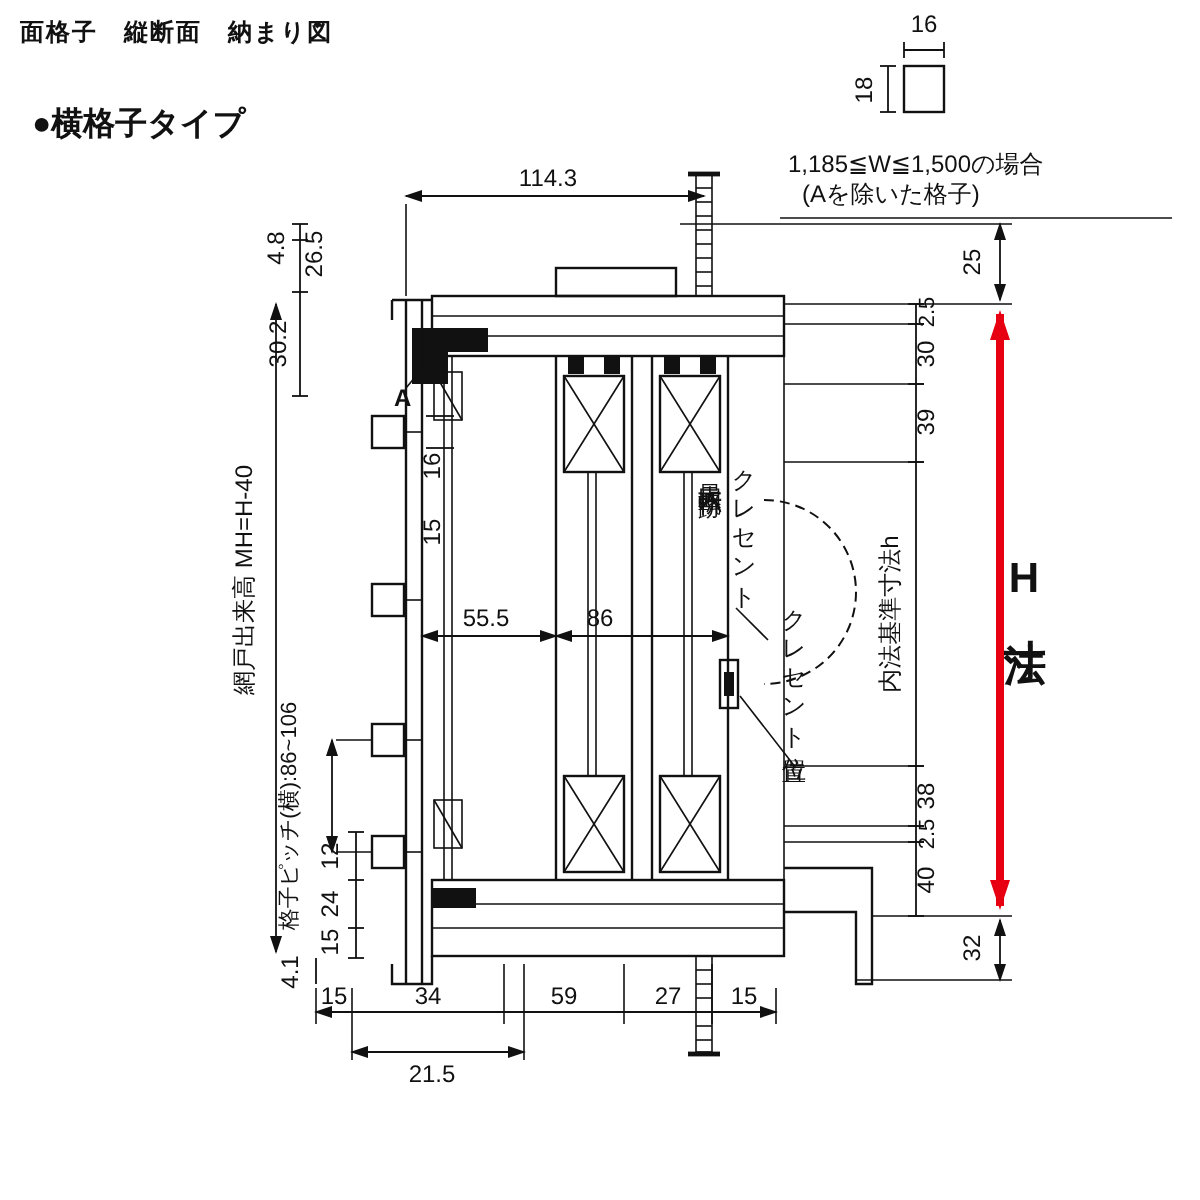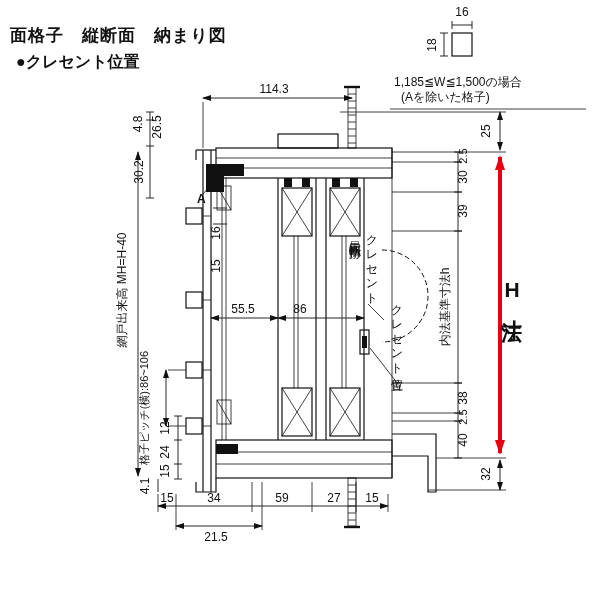--- a/index.html
+++ b/index.html
@@ -2,21 +2,21 @@
 <html><head>
 <meta charset="utf-8">
 <style>
   html,body { margin:0; padding:0; }
   body {
     width:600px; height:600px; background:#ffffff; position:relative; overflow:hidden;
     font-family:"Liberation Sans","DejaVu Sans",sans-serif; color:#111;
   }
   .page-title {
     position:absolute; left:10px; top:8px;
-    font-size:17px; font-weight:bold; letter-spacing:1px;margin-top:16px;
+    font-size:12px; font-weight:bold; letter-spacing:1px;
   }
   .page-subtitle {
     position:absolute; left:16px; top:52px;
     font-size:16px; font-weight:bold;
   }
   svg { position:absolute; left:0; top:0; }
   svg text {
     font-family:"Liberation Sans","DejaVu Sans",sans-serif;
     fill:#111; font-size:12px;
   }
@@ -28,21 +28,21 @@
   .dim  { font-size:12px; }
   .dimS { font-size:11px; }
   .lab  { font-size:12px; }
   .vtext{ writing-mode:vertical-rl; text-orientation:upright; letter-spacing:1px; }
   .hdim { font-size:21px; font-weight:bold; letter-spacing:2px; }
 </style>
 </head>
 <body>
 
 <div class="page-title">面格子　縦断面　納まり図</div>
-<div class="page-subtitle">●クレセント位置</div>
+<div class="page-subtitle">●横格子タイプ</div>
 
 <svg width="600" height="600" viewBox="0 0 600 600">
   <defs>
     <marker id="ar" markerWidth="9" markerHeight="7" refX="8" refY="3" orient="auto-start-reverse" markerUnits="userSpaceOnUse" viewBox="0 0 9 6">
       <path d="M0,0 L9,3 L0,6 Z" fill="#111"></path>
     </marker>
     <marker id="arRed" markerWidth="15" markerHeight="12" refX="13" refY="5" orient="auto-start-reverse" markerUnits="userSpaceOnUse" viewBox="0 0 15 10">
       <path d="M0,0 L15,5 L0,10 Z" fill="#e60012"></path>
     </marker>
   </defs>

